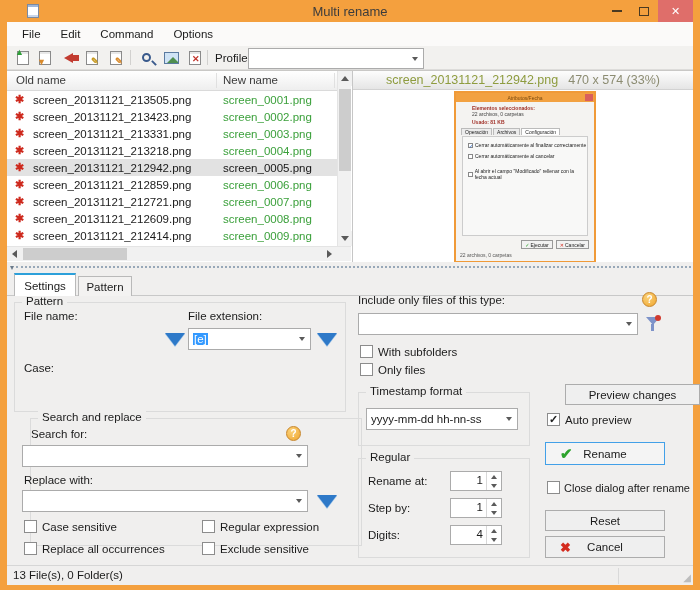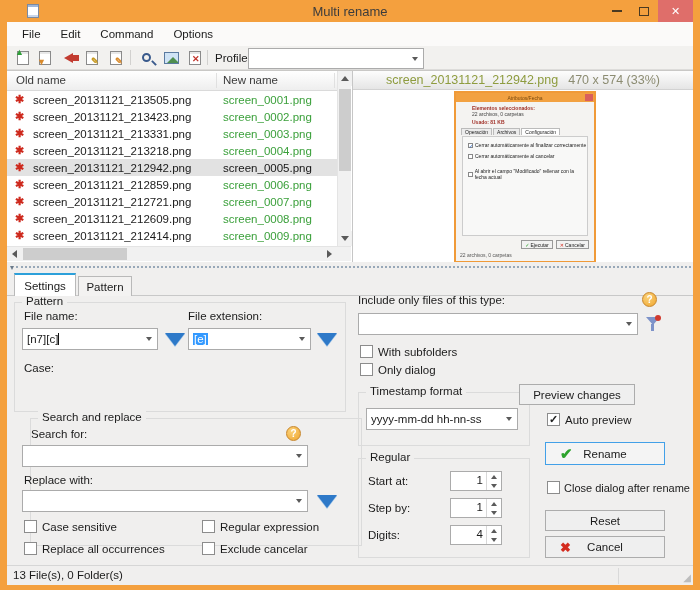--- a/index.html
+++ b/index.html
@@ -313,26 +313,20 @@
       <span>Settings</span>
     </div>
   <div class="tab inactive">
       <span>Pattern</span>
     </div>
 
   <div class="group" style="left:7px;top:280px;width:332px;height:110px">
     <span class="glabel">Pattern</span>
   </div>
   <span class="lbl" style="left:17px;top:288px">File name:</span>
-  <div class="combo" style="left:15px;top:306px;width:136px;height:22px">
-    <span class="val"><span>[n7][c]</span><span class="caret"></span></span>
-    <span class="dd">
-        <span class="chev"></span>
-      </span>
-  </div>
   <span class="bluetri" style="left:158px;top:311px"></span>
   <span class="lbl" style="left:181px;top:288px">File extension:</span>
   <div class="combo" style="left:181px;top:306px;width:123px;height:22px">
     <span class="val"><span class="selval">[e]</span></span>
     <span class="dd">
         <span class="chev"></span>
       </span>
   </div>
   <span class="bluetri" style="left:310px;top:311px"></span>
   <span class="lbl" style="left:17px;top:340px">Case:</span>
@@ -356,54 +350,54 @@
       </span>
   </div>
   <span class="bluetri" style="left:310px;top:473px"></span>
   <span class="cb" style="left:17px;top:498px"></span>
   <span class="lbl" style="left:35px;top:499px">Case sensitive</span>
   <span class="cb" style="left:195px;top:498px"></span>
   <span class="lbl" style="left:213px;top:499px">Regular expression</span>
   <span class="cb" style="left:17px;top:520px"></span>
   <span class="lbl" style="left:35px;top:521px">Replace all occurrences</span>
   <span class="cb" style="left:195px;top:520px"></span>
-  <span class="lbl" style="left:213px;top:521px">Exclude cancelar</span>
+  <span class="lbl" style="left:213px;top:521px">Exclude sensitive</span>
 
   <span class="lbl" style="left:351px;top:272px">Include only files of this type:</span>
   <span class="helpicon" style="left:635px;top:270px">?</span>
   <div class="combo" style="left:351px;top:291px;width:280px;height:22px">
     <span class="val"></span>
     <span class="dd">
         <span class="chev"></span>
       </span>
   </div>
   <span class="filtericon" style="left:638px;top:293px">
     <span class="funnel"></span>
       <span class="funnel2"></span>
       <span class="fdot"></span>
   </span>
   <span class="cb" style="left:353px;top:323px"></span>
   <span class="lbl" style="left:371px;top:324px">With subfolders</span>
   <span class="cb" style="left:353px;top:341px"></span>
-  <span class="lbl" style="left:371px;top:342px">Only dialog</span>
+  <span class="lbl" style="left:371px;top:342px">Only files</span>
 
   <div class="group" style="left:351px;top:370px;width:172px;height:54px">
     <span class="glabel">Timestamp format</span>
   </div>
   <div class="combo" style="left:359px;top:386px;width:152px;height:22px">
     <span class="val">yyyy-mm-dd hh-nn-ss</span>
     <span class="dd">
         <span class="chev"></span>
       </span>
   </div>
 
   <div class="group" style="left:351px;top:436px;width:172px;height:100px">
     <span class="glabel">Regular</span>
   </div>
-  <span class="lbl" style="left:361px;top:453px">Start at:</span>
+  <span class="lbl" style="left:361px;top:453px">Rename at:</span>
   <div class="spin" style="left:443px;top:449px">
     <span class="num">1</span>
     <span class="updown">
         <div>
           <span class="tri-up"></span>
         </div>
         <div>
           <span class="tri-dn"></span>
         </div>
       </span>
@@ -426,21 +420,21 @@
     <span class="updown">
         <div>
           <span class="tri-up"></span>
         </div>
         <div>
           <span class="tri-dn"></span>
         </div>
       </span>
   </div>
 
-  <div class="btn" style="left:512px;top:362px;width:116px;height:21px">
+  <div class="btn" style="left:558px;top:362px;width:135px;height:21px">
     <span>Preview changes</span>
   </div>
   <span class="cb" style="left:540px;top:391px">✓</span>
   <span class="lbl" style="left:558px;top:392px">Auto preview</span>
   <div class="btn default" style="left:538px;top:420px;width:120px;height:23px">
     <span class="bicon" style="color:#2DA32D;font-size:15px">✔</span>
     <span>Rename</span>
   </div>
   <span class="cb" style="left:540px;top:459px"></span>
   <span class="lbl" style="left:557px;top:460px;font-size:11px">Close dialog after rename</span>

